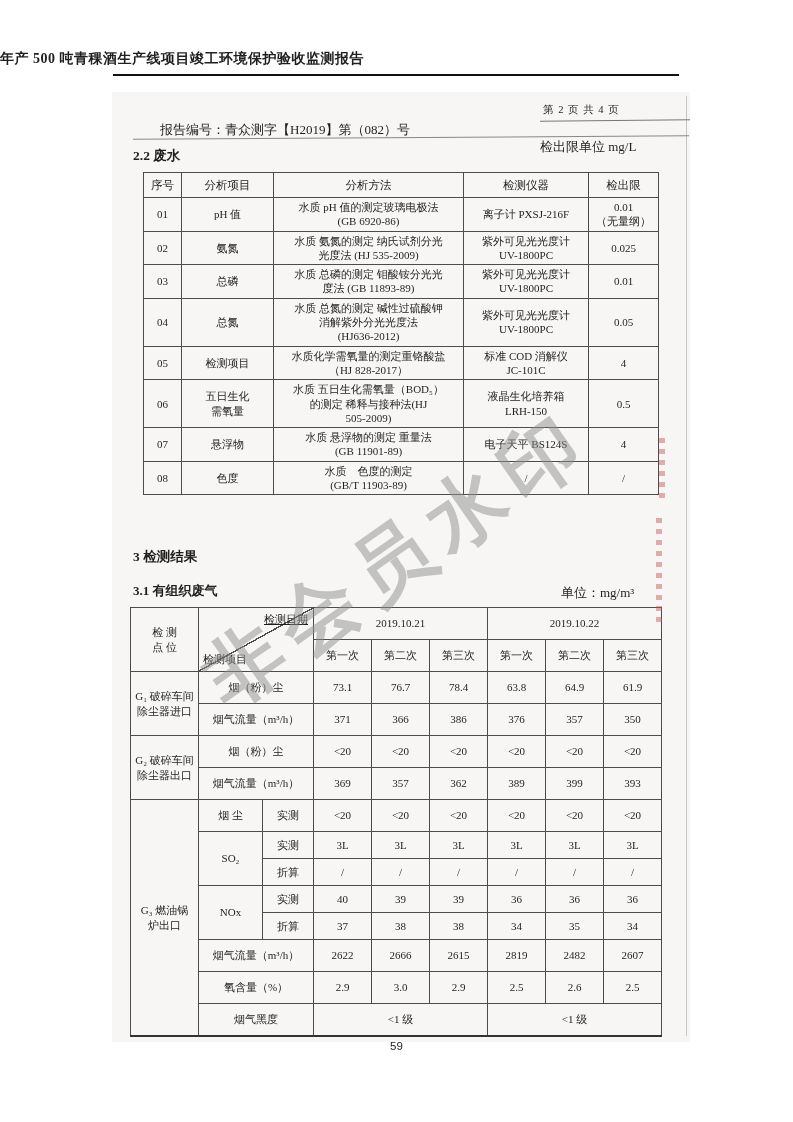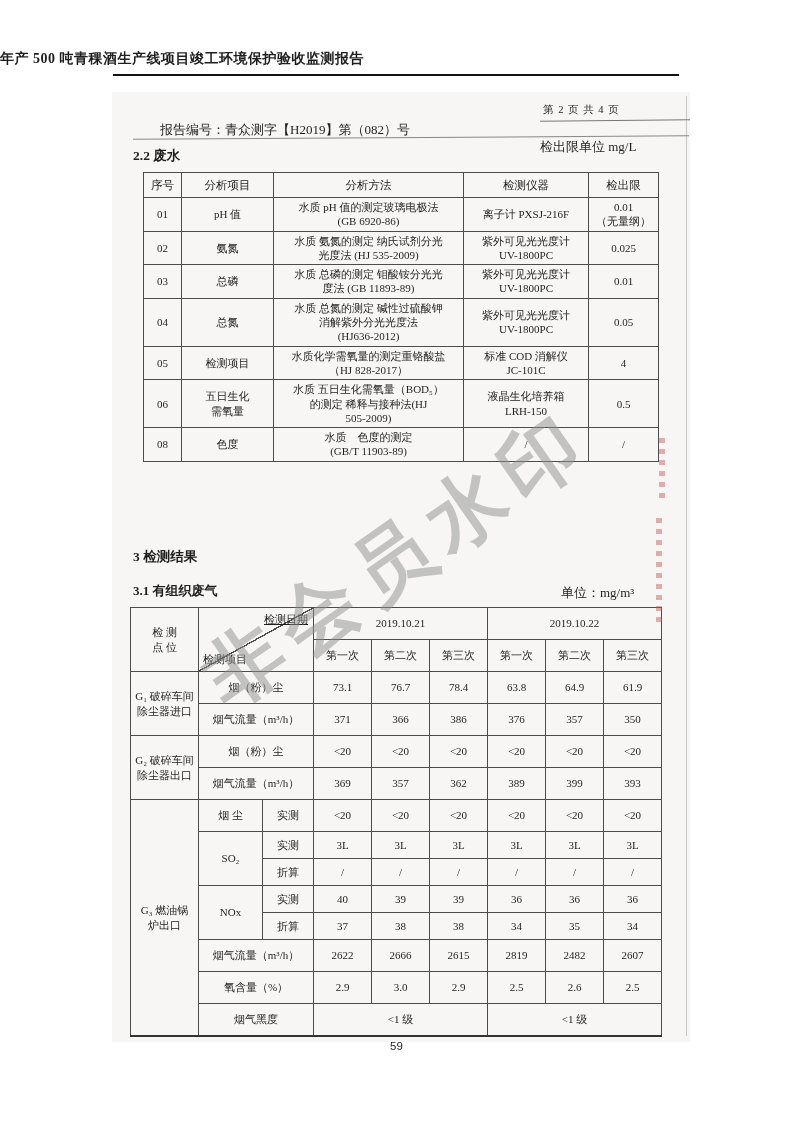--- a/index.html
+++ b/index.html
@@ -140,20 +140,28 @@
       <td>五日生化
 需氧量</td>
       <td>水质 五日生化需氧量（BOD₅）
 的测定 稀释与接种法(HJ
 505-2009)</td>
       <td>液晶生化培养箱
 LRH-150</td>
       <td>0.5</td>
     </tr>
     <tr>
+      <td>07</td>
+      <td>悬浮物</td>
+      <td>水质 悬浮物的测定 重量法
+(GB 11901-89)</td>
+      <td>电子天平 BS124S</td>
+      <td>4</td>
+    </tr>
+    <tr>
       <td>08</td>
       <td>色度</td>
       <td>水质　色度的测定
 (GB/T 11903-89)</td>
       <td>/</td>
       <td>/</td>
     </tr>
   </tbody>
     </table>
 

